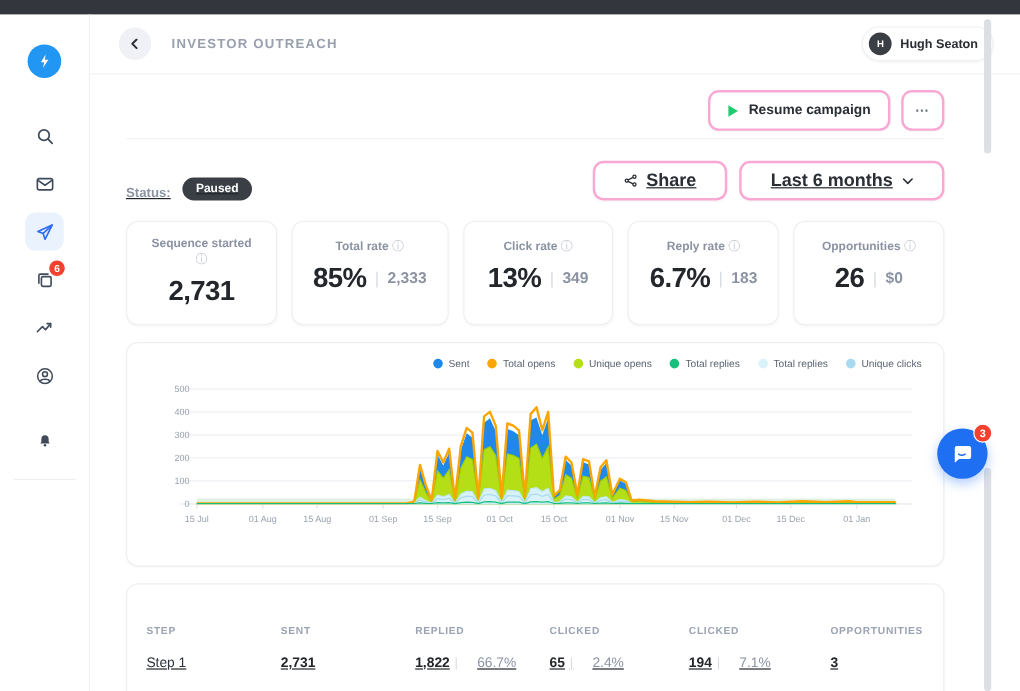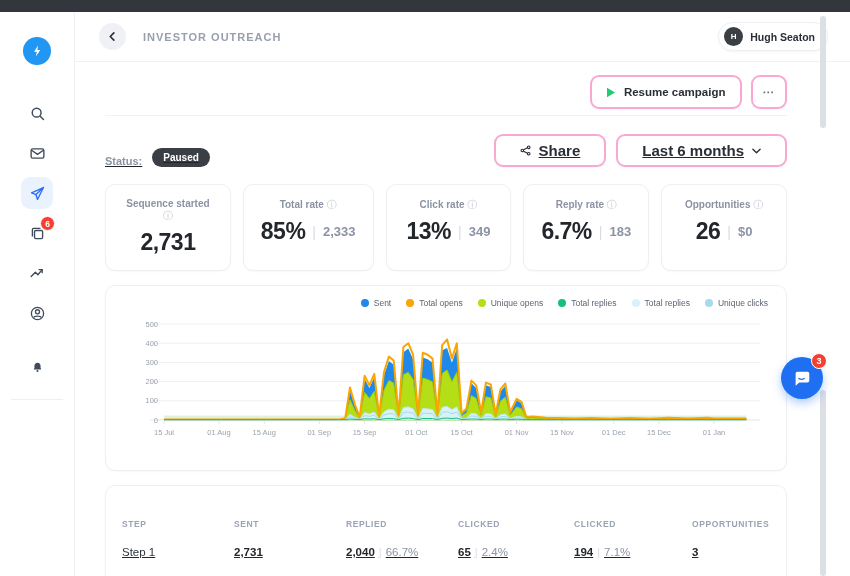--- a/index.html
+++ b/index.html
@@ -84,21 +84,21 @@
   .table-tabs { display:flex; gap:24px; }
   .ttab { font-size:12px; font-weight:bold; color:#4a5260; padding-bottom:8px; cursor:pointer; position:relative; }
   .ttab.active { color:#2d6cf6; }
   .ttab.active::after { content:""; position:absolute; left:0; right:0; bottom:0; height:2.5px;
     border-radius:2px; background:#2d6cf6; }
   .tgrid { display:grid; grid-template-columns:112px 112px 112px 116px 118px auto; }
   .thead { margin-top:18px; font-size:8.5px; font-weight:bold; letter-spacing:.6px; color:#9aa3b2; }
   .trow { margin-top:17px; font-size:11.5px;text-decoration:underline; }
   .cell-main { font-weight:bold; color:#23262b; }
   .cell-step { font-weight:normal; color:#2e3340; }
-  .cell-pct { color:#8b93a3; }
+  .cell-pct { color:#8b93a3;margin-left:12px; }
   .cell .pipe { font-size:11px; margin:0 4px; }
 
   .scroll-thumb { position:absolute; left:745px; width:6px; background:#dcdfe4; border-radius:3px; }
   .chat-fab { position:absolute; left:706px; top:345px; width:42px; height:42px; border-radius:50%;
     background:#1f6ff2; display:flex; align-items:center; justify-content:center;
     box-shadow:0 4px 10px rgba(31,111,242,.35); cursor:pointer; }
   .chat-badge { position:absolute; top:-4px; right:-4px; min-width:16px; height:16px;
     background:#f4402e; color:#fff; border-radius:8px; font-size:9px; font-weight:bold;
     display:flex; align-items:center; justify-content:center; border:1.5px solid #fff; padding:0 3px; }
 </style>
@@ -351,21 +351,21 @@
           <div>STEP</div>
           <div>SENT</div>
           <div>REPLIED</div>
           <div>CLICKED</div>
           <div>CLICKED</div>
           <div>OPPORTUNITIES</div>
         </div>
         <div class="tgrid trow">
           <div class="cell cell-step">Step 1</div>
           <div class="cell cell-main">2,731</div>
-          <div class="cell"><span class="cell-main">2,040</span><span class="pipe">|</span><span class="cell-pct">66.7%</span></div>
+          <div class="cell"><span class="cell-main">1,822</span><span class="pipe">|</span><span class="cell-pct">66.7%</span></div>
           <div class="cell"><span class="cell-main">65</span><span class="pipe">|</span><span class="cell-pct">2.4%</span></div>
           <div class="cell"><span class="cell-main">194</span><span class="pipe">|</span><span class="cell-pct">7.1%</span></div>
           <div class="cell cell-main">3</div>
         </div>
 
       </div>
     </div>
 
     <div class="scroll-thumb" style="top:4px;height:112px;"></div>
     <div class="scroll-thumb" style="top:378px;height:186px;"></div>

